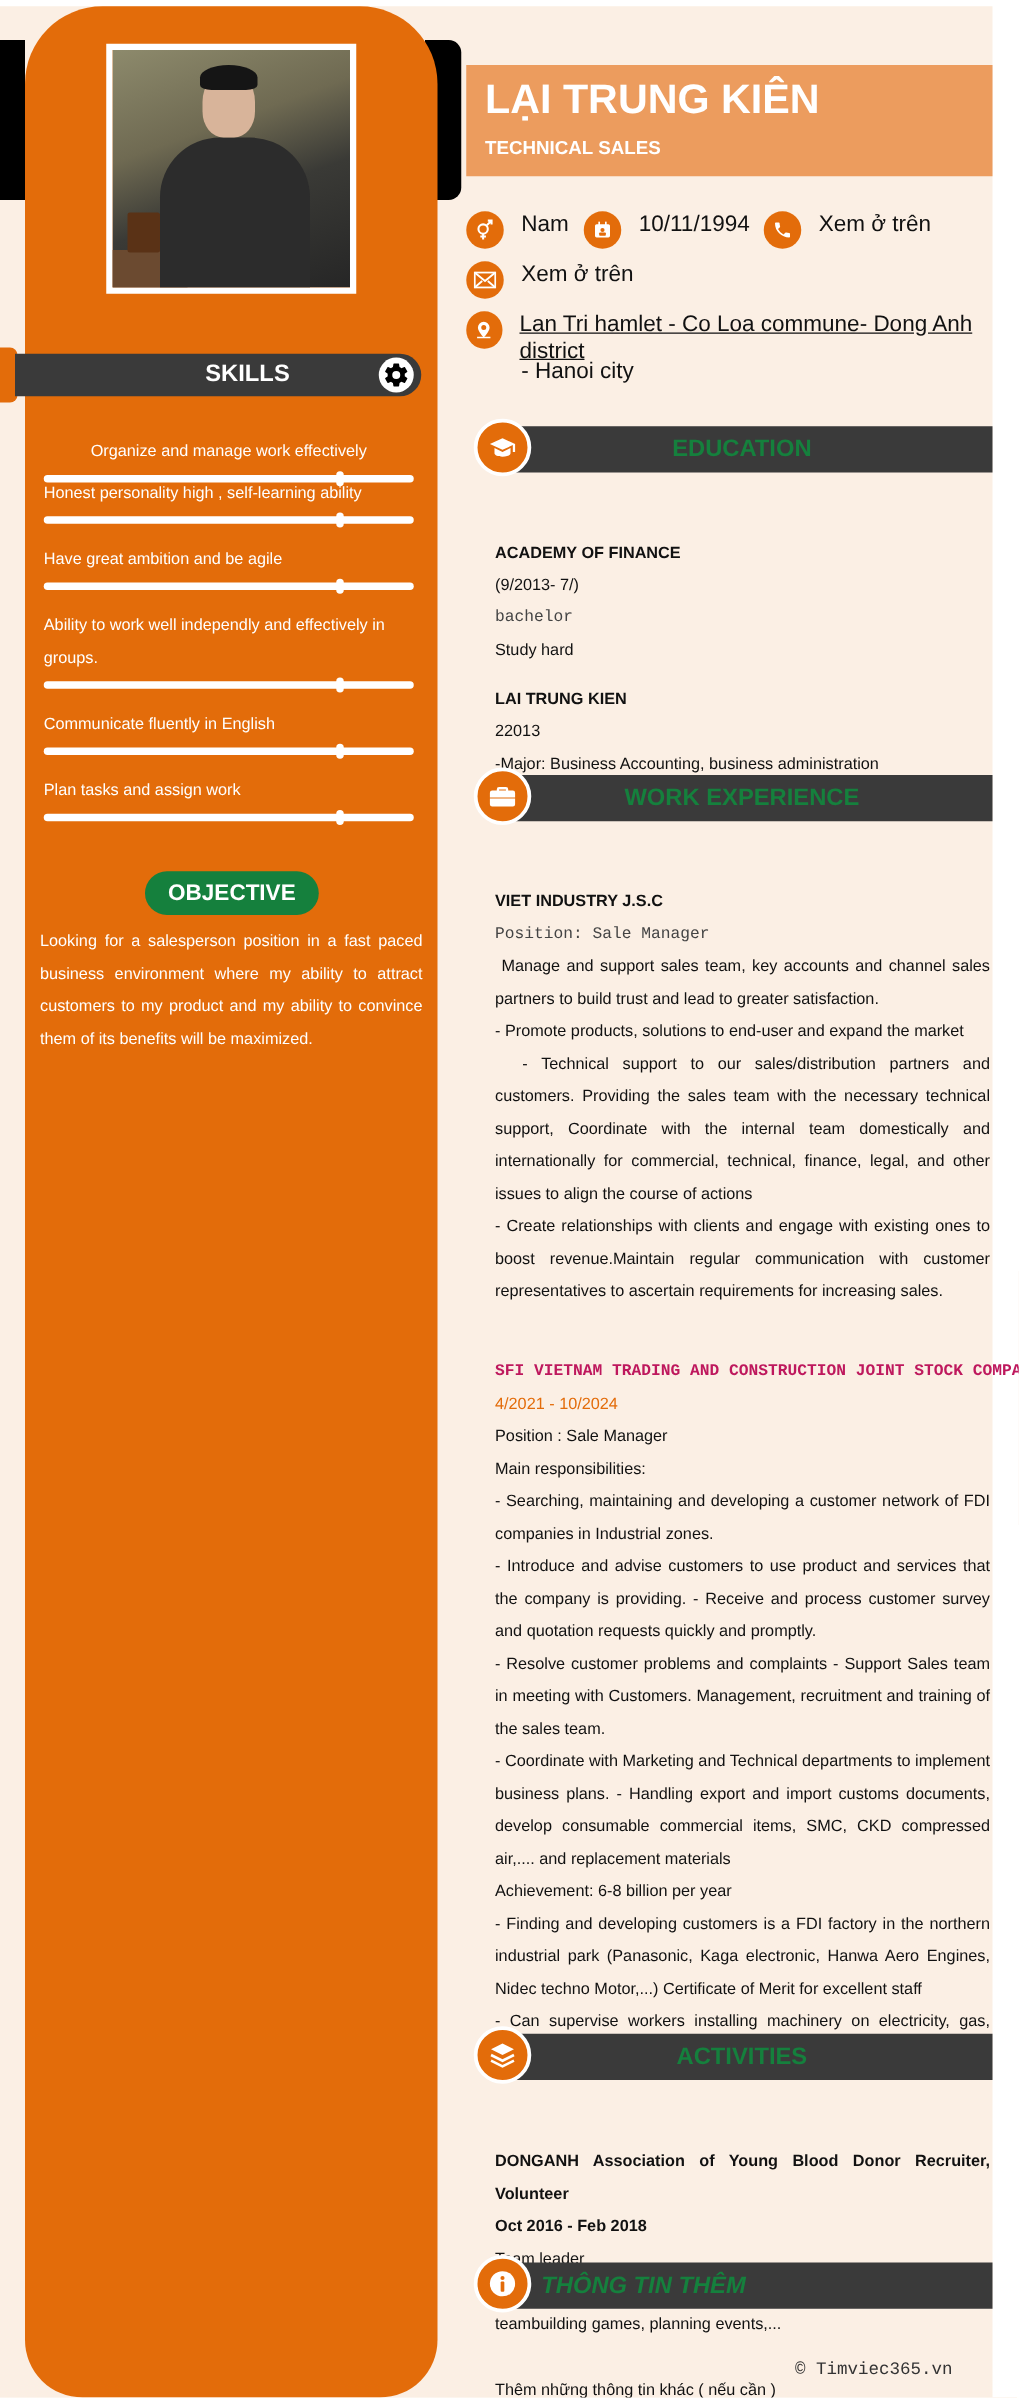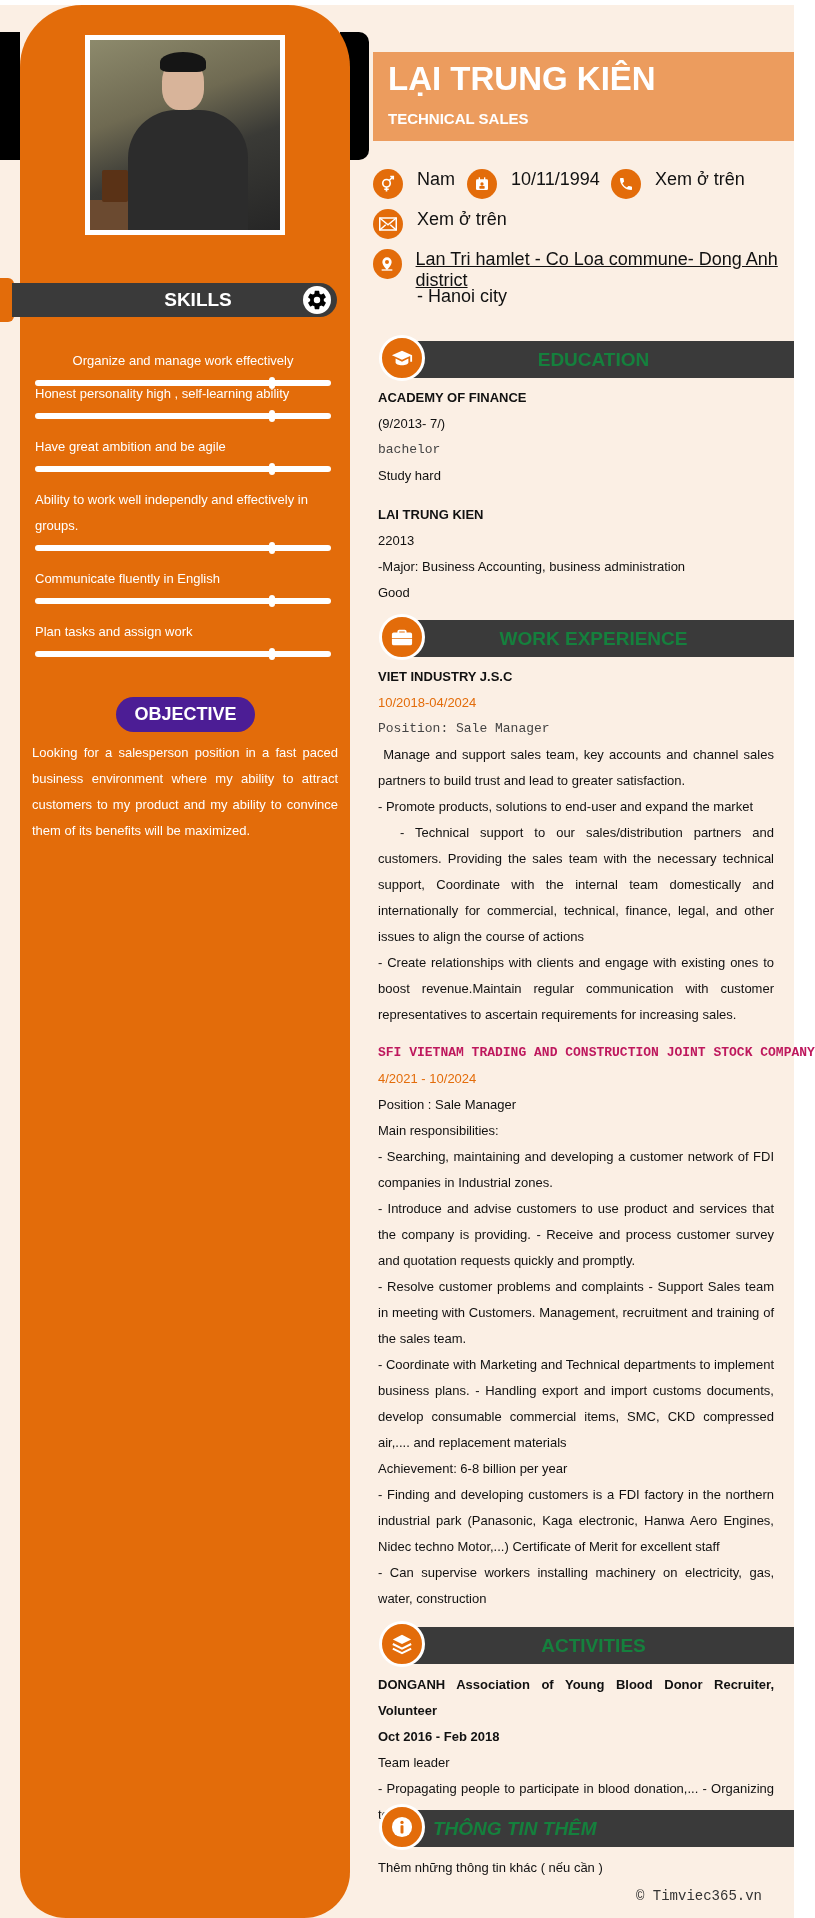--- a/index.html
+++ b/index.html
@@ -19,35 +19,35 @@
   .photo .table { position:absolute; left:0; top:160px; width:60px; height:30px; background:#6b4a30; }
   .orange-nub { position:absolute; left:0; top:278px; width:14px; height:44px; background:#e36c0a; border-radius:0 6px 6px 0; }
   .skills-bar { position:absolute; left:12px; top:283px; width:325px; height:34px; background:#3a3a3a; border-radius:0 17px 17px 0; }
   .skills-title { position:absolute; left:0; width:340px; top:283px; height:34px; line-height:34px; text-align:center;
                   color:#fff; font-weight:bold; font-size:19px;margin-left:28px; }
   .gear { position:absolute; left:303px; top:286px; width:28px; height:28px; border-radius:50%; background:#fff; display:flex; align-items:center; justify-content:center; }
   .skill { position:absolute; left:35px; width:296px; }
   .skill .label { color:#fff; font-size:13px; line-height:26px; }
   .track { position:relative; height:6px; background:#fff; border-radius:3px; margin-top:6px; }
   .thumb { position:absolute; top:-3px; width:6px; height:12px; background:#fff; border-radius:3px; }
-  .objective-pill { position:absolute; left:116px; top:697px; width:139px; height:35px; background:#4c1d95; border-radius:18px;
+  .objective-pill { position:absolute; left:116px; top:697px; width:139px; height:35px; background:#15803d; border-radius:18px;
                     color:#fff; font-weight:bold; font-size:18px; text-align:center; line-height:35px; }
   .objective-text { position:absolute; left:32px; top:740px; width:306px; color:#fff; font-size:13px; line-height:26px; text-align:justify; }
 
   .header-box { position:absolute; left:373px; top:52px; width:421px; height:89px; background:#ec9c5e; }
   .name { position:absolute; left:15px; top:8px; color:#fff; font-weight:bold; font-size:33px; }
   .jobtitle { position:absolute; left:15px; top:58px; color:#fff; font-weight:bold; font-size:15px; }
   .contact { position:absolute; display:flex; align-items:flex-start; font-size:18px; color:#111; }
   .cicon { width:30px; height:30px; border-radius:50%; background:#e36c0a; color:#fff; display:flex; align-items:center; justify-content:center; margin-right:14px; }
   .sec-head { position:absolute; left:373px; width:421px; height:37px; }
   .sec-head .bar { position:absolute; left:20px; top:0; right:0; height:37px; background:#3a3a3a; }
   .sec-head .title { position:absolute; left:20px; right:0; top:0; height:37px; line-height:37px; text-align:center; color:#15803d; font-weight:bold; font-size:19px; }
   .sec-head .title.left { text-align:left; padding-left:40px; }
   .sec-head .circ { position:absolute; left:6px; top:-6px; width:40px; height:40px; border-radius:50%; background:#e36c0a; border:3px solid #fff; display:flex; align-items:center; justify-content:center; }
-  .block { position:absolute; left:378px; width:396px; font-size:13px; line-height:26px; color:#111; text-align:justify; }
+  .block { position:absolute; left:396px; width:396px; font-size:13px; line-height:26px; color:#111; text-align:justify;margin-top:44px; }
   .b { font-weight:bold; }
   .mono { font-family:"Liberation Mono", monospace; color:#444; }
   .monob { font-family:"Liberation Mono", monospace; font-weight:bold; color:#be185d; white-space:nowrap; }
   .date { color:#e36c0a; }
   .copyright { position:absolute; left:636px; top:1888px; font-family:"Liberation Mono", monospace; font-size:14px; color:#333; }
 </style>
 </head>
 <body>
 
 <div class="page"></div>
@@ -194,21 +194,20 @@
   <div class="bar"></div>
   <div class="circ">
       <svg width="22" height="20" viewBox="0 0 24 20">
         <path fill="#fff" d="M9 2h6a2 2 0 0 1 2 2v1h4a2 2 0 0 1 2 2v4H1V7a2 2 0 0 1 2-2h4V4a2 2 0 0 1 2-2zm0 3h6V4H9v1zM1 12h22v5a2 2 0 0 1-2 2H3a2 2 0 0 1-2-2v-5z"></path>
       </svg>
     </div>
   <div class="title">WORK EXPERIENCE</div>
 </div>
 <div class="block" style="top:664px;">
   <div class="b">VIET INDUSTRY J.S.C</div>
-  <div class="date">10/2018-04/2024</div>
   <div class="mono">Position: Sale Manager</div>
   <div style="white-space:pre-wrap;"> Manage and support sales team, key accounts and channel sales partners to build trust and lead to greater satisfaction.</div>
   <div>- Promote products, solutions to end-user and expand the market</div>
   <div style="white-space:pre-wrap;">  - Technical support to our sales/distribution partners and customers. Providing the sales team with the necessary technical support, Coordinate with the internal team domestically and internationally for commercial, technical, finance, legal, and other issues to align the course of actions</div>
   <div>- Create relationships with clients and engage with existing ones to boost revenue.Maintain regular communication with customer representatives to ascertain requirements for increasing sales.</div>
 </div>
 <div class="block" style="top:1040px;">
   <div class="monob">SFI VIETNAM TRADING AND CONSTRUCTION JOINT STOCK COMPANY</div>
   <div class="date">4/2021 - 10/2024</div>
   <div>Position : Sale Manager</div>

